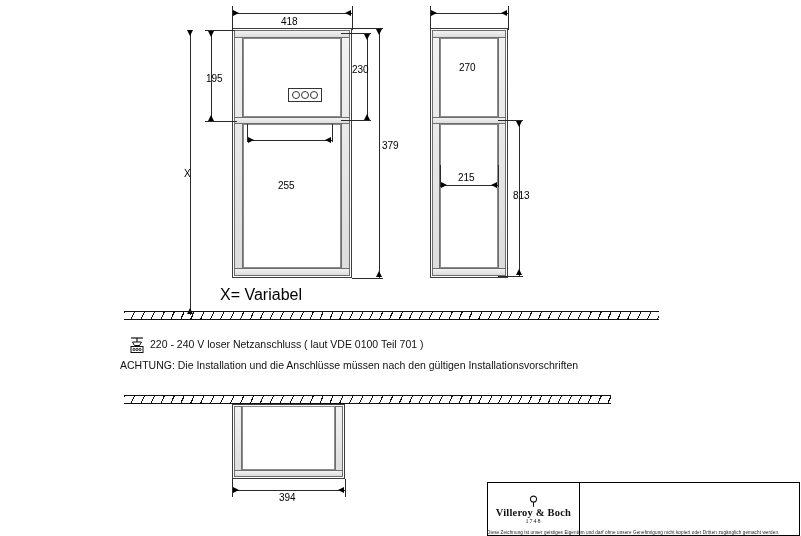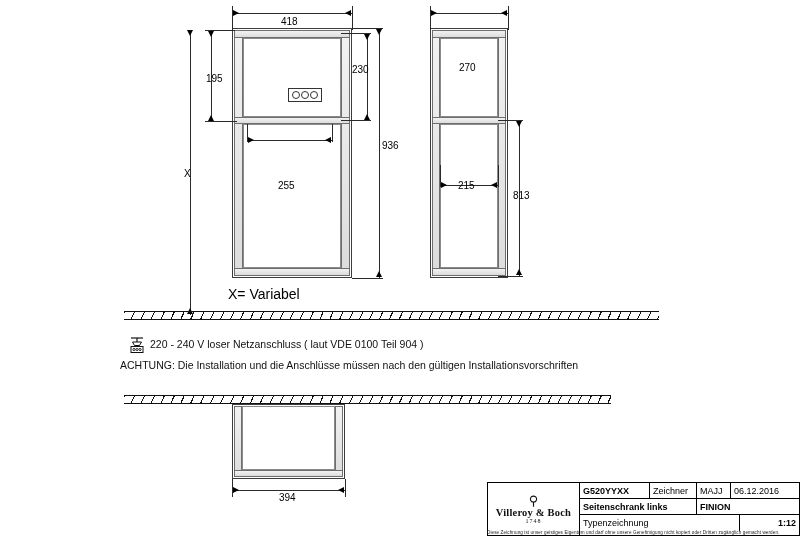--- a/index.html
+++ b/index.html
@@ -242,34 +242,34 @@
   <div class="arr up" style="left:364px; top:114px;"></div>
   <div class="hline dim" style="left:341px; top:33px; width:30px;"></div>
   <div class="hline dim" style="left:341px; top:120px; width:30px;"></div>
   <div class="dimtext" style="left:352px; top:64px;">230</div>
 
   <div class="vline dim" style="left:379px; top:28px; height:250px;"></div>
   <div class="arr down" style="left:376px; top:29px;"></div>
   <div class="arr up" style="left:376px; top:271px;"></div>
   <div class="hline dim" style="left:352px; top:28px; width:31px;"></div>
   <div class="hline dim" style="left:352px; top:278px; width:31px;"></div>
-  <div class="dimtext" style="left:382px; top:140px;">936</div>
+  <div class="dimtext" style="left:382px; top:140px;">379</div>
 
   <div class="hline dim" style="left:247px; top:140px; width:85px;"></div>
   <div class="arr right" style="left:248px; top:137px;"></div>
   <div class="arr left" style="left:325px; top:137px;"></div>
   <div class="vline dim" style="left:247px; top:124px; height:18px;"></div>
   <div class="vline dim" style="left:332px; top:124px; height:18px;"></div>
   <div class="dimtext" style="left:278px; top:144px;margin-top:36px;">255</div>
 
   <div class="vline dim" style="left:190px; top:30px; height:285px;"></div>
   <div class="arr down" style="left:187px; top:30px;"></div>
   <div class="arr up" style="left:187px; top:308px;"></div>
   <div class="dimtext" style="left:184px; top:168px;">X</div>
-  <div class="dimtext" style="left:228px; top:286px; font-size:14px;text-align:right;">X= Variabel</div>
+  <div class="dimtext" style="left:220px; top:286px; font-size:16px;text-align:right;">X= Variabel</div>
 
   <div class="outline" style="left:430px; top:28px; width:78px; height:250px;"></div>
   <div class="panel" style="left:432px; top:30px; width:8px; height:246px;"></div>
   <div class="panel" style="left:498px; top:30px; width:8px; height:246px;"></div>
   <div class="panel" style="left:432px; top:30px; width:74px; height:8px;"></div>
   <div class="panel" style="left:432px; top:268px; width:74px; height:8px;"></div>
   <div class="inner-void" style="left:440px; top:38px; width:58px; height:79px;"></div>
   <div class="panel" style="left:432px; top:117px; width:74px; height:7px;"></div>
   <div class="inner-void" style="left:440px; top:124px; width:58px; height:144px;"></div>
 
@@ -278,41 +278,41 @@
   <div class="hline dim" style="left:430px; top:13px; width:78px;"></div>
   <div class="arr right" style="left:431px; top:10px;"></div>
   <div class="arr left" style="left:501px; top:10px;"></div>
   <div class="dimtext" style="left:459px; top:14px;margin-top:48px;">270</div>
 
   <div class="hline dim" style="left:440px; top:185px; width:58px;"></div>
   <div class="arr right" style="left:441px; top:182px;"></div>
   <div class="arr left" style="left:491px; top:182px;"></div>
   <div class="vline dim" style="left:440px; top:165px; height:22px;"></div>
   <div class="vline dim" style="left:498px; top:165px; height:22px;"></div>
-  <div class="dimtext" style="left:458px; top:172px;margin-top:8px;">215</div>
+  <div class="dimtext" style="left:458px; top:172px;">215</div>
 
   <div class="vline dim" style="left:519px; top:120px; height:156px;"></div>
   <div class="arr down" style="left:516px; top:121px;"></div>
   <div class="arr up" style="left:516px; top:269px;"></div>
   <div class="hline dim" style="left:498px; top:120px; width:25px;"></div>
   <div class="hline dim" style="left:498px; top:276px; width:25px;"></div>
   <div class="dimtext" style="left:513px; top:190px;">813</div>
 
   <div class="floor" style="left:124px; top:311px; width:535px; height:9px;"></div>
 
   <svg class="plugicon" style="left:127px; top:336px;" viewBox="0 0 20 18">
     <path d="M4 2 L16 2" stroke="#111" stroke-width="1.2" fill="none"></path>
     <path d="M10 2 L10 6" stroke="#111" stroke-width="1.2" fill="none"></path>
     <path d="M5.5 6 L14.5 6 L12.5 9.5 L7.5 9.5 Z" fill="none" stroke="#111" stroke-width="1"></path>
     <rect x="4" y="10.5" width="12" height="6" fill="none" stroke="#111" stroke-width="1"></rect>
     <circle cx="7" cy="13.5" r="1.1" fill="none" stroke="#111" stroke-width=".9"></circle>
     <circle cx="10" cy="13.5" r="1.1" fill="none" stroke="#111" stroke-width=".9"></circle>
     <circle cx="13" cy="13.5" r="1.1" fill="none" stroke="#111" stroke-width=".9"></circle>
   </svg>
-  <div class="note" style="left:150px; top:338px;">220 - 240 V loser Netzanschluss ( laut VDE 0100 Teil 904 )</div>
+  <div class="note" style="left:150px; top:338px;">220 - 240 V loser Netzanschluss ( laut VDE 0100 Teil 701 )</div>
   <div class="note" style="left:120px; top:359px;">ACHTUNG: Die Installation und die Anschlüsse müssen nach den gültigen Installationsvorschriften</div>
 
   <div class="floor" style="left:124px; top:395px; width:487px; height:9px;"></div>
 
   <div class="outline" style="left:232px; top:404px; width:113px; height:75px;"></div>
   <div class="panel" style="left:234px; top:406px; width:8px; height:71px;"></div>
   <div class="panel" style="left:335px; top:406px; width:8px; height:71px;"></div>
   <div class="panel" style="left:234px; top:470px; width:109px; height:7px;"></div>
   <div class="inner-void" style="left:242px; top:406px; width:93px; height:64px;"></div>
 
@@ -323,33 +323,17 @@
   <div class="arr left" style="left:338px; top:487px;"></div>
   <div class="dimtext" style="left:279px; top:492px;">394</div>
 
   <div id="titleblock">
     <div style="display:flex; height:100%;">
       <div class="tb-logo">
         <div class="mark">⚲</div>
         <div class="brand">Villeroy &amp; Boch</div>
         <div class="year">1748</div>
       </div>
-      <div class="tb-right">
-        <div class="row" style="height:16px;">
-          <div class="cell tb-bold" style="width:70px;">G520YYXX</div>
-          <div class="cell" style="width:47px;">Zeichner</div>
-          <div class="cell" style="width:34px;">MAJJ</div>
-          <div class="cell" style="flex:1;">06.12.2016</div>
-        </div>
-        <div class="row" style="height:16px;">
-          <div class="cell tb-bold" style="width:117px;">Seitenschrank links</div>
-          <div class="cell tb-bold" style="flex:1;">FINION</div>
-        </div>
-        <div class="row" style="height:16px; border-bottom:none;">
-          <div class="cell" style="width:160px;">Typenzeichnung</div>
-          <div class="cell tb-bold" style="flex:1; justify-content:flex-end;">1:12</div>
-        </div>
-      </div>
     </div>
   </div>
   <div class="tb-foot">Diese Zeichnung ist unser geistiges Eigentum und darf ohne unsere Genehmigung nicht kopiert oder Dritten zugänglich gemacht werden.</div>
 
 </div>
 
 </body></html>

